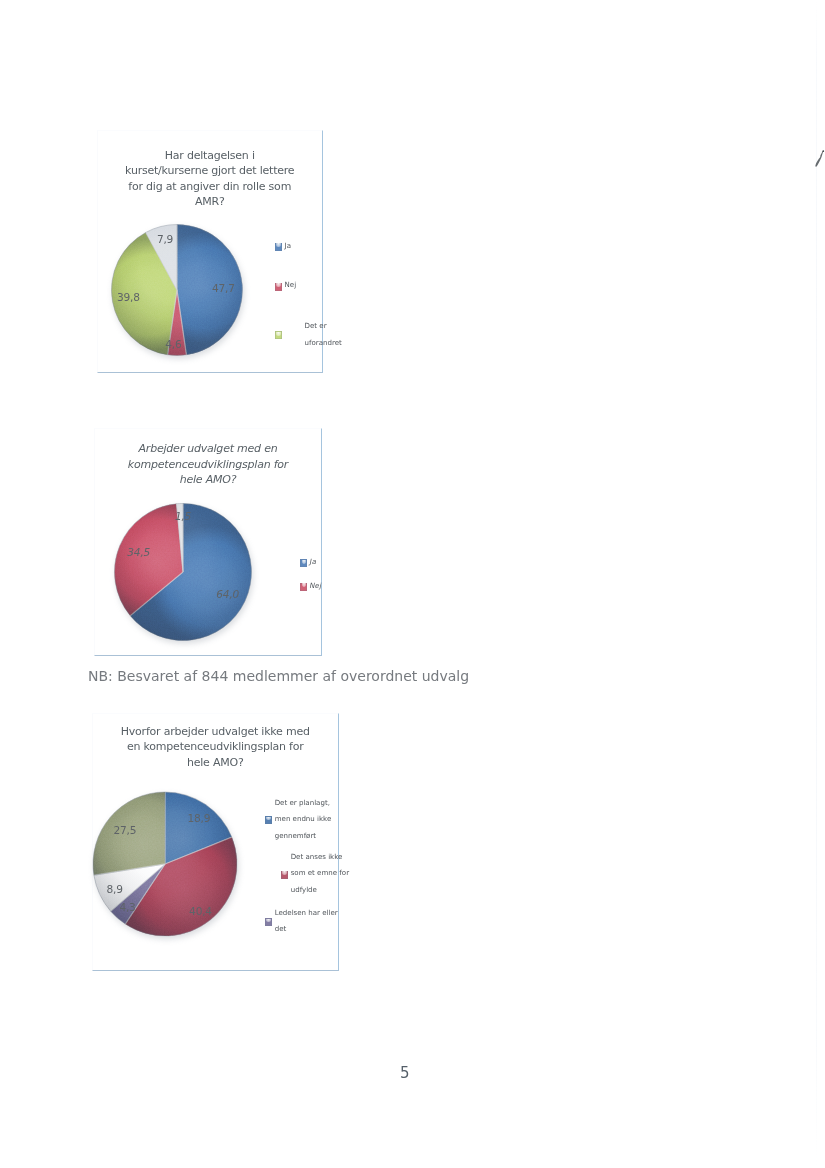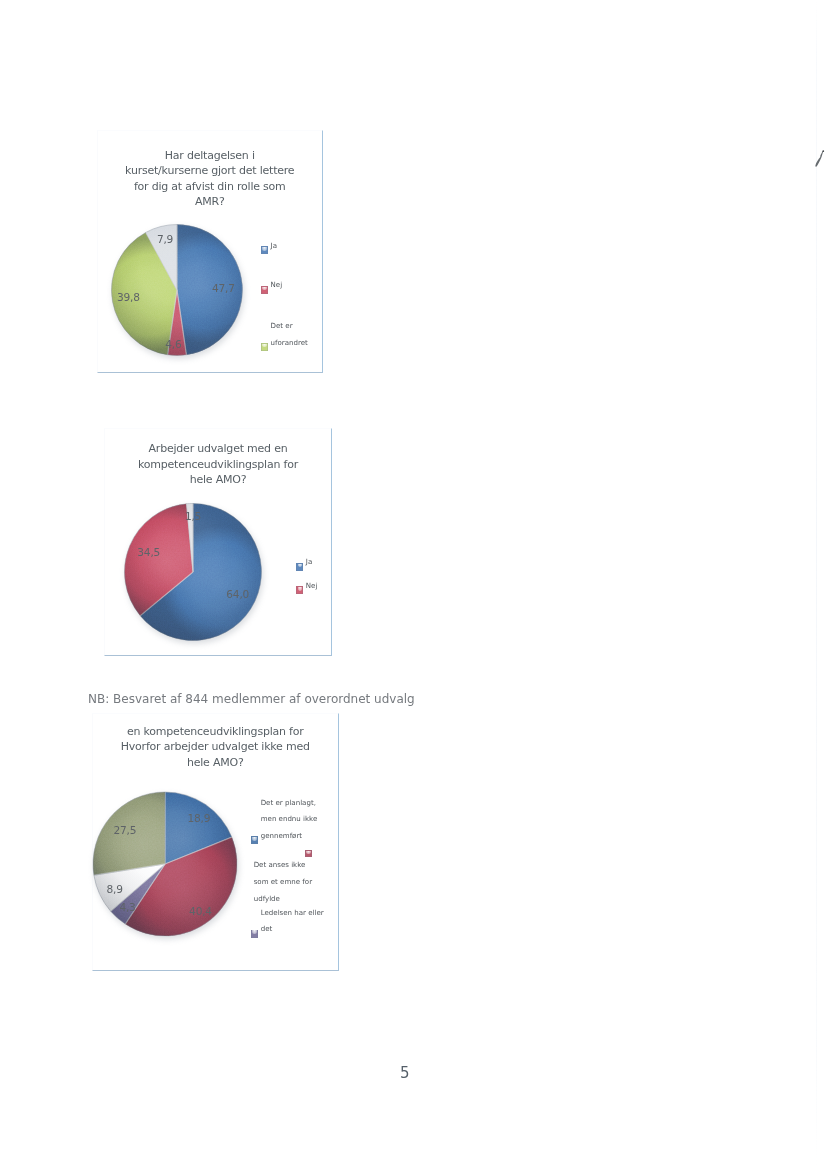--- a/index.html
+++ b/index.html
@@ -19,21 +19,21 @@
   .chart-frame{position:absolute;left:0;top:0;right:0;bottom:0;
     background:#fff;
     border-top:1px solid #fbfcfe;
     border-left:1px solid #fafbfd;
     border-right:1.4px solid #a3c3dd;
     border-bottom:1.2px solid #a8c0d5;}
   .chart-title{position:absolute;text-align:center;color:#545c62;
     letter-spacing:-0.22px;}
   .title-line{white-space:nowrap;}
   .legend{position:absolute;}
-  .legend-row{position:absolute;display:flex;align-items:flex-end;}
+  .legend-row{position:absolute;display:flex;align-items:center;margin-left:14px;}
   .legend-key{width:7px;height:8px;flex:0 0 7px;margin-top:1.5px;
     box-sizing:border-box;position:relative;overflow:hidden;}
   .legend-key::after{content:"";position:absolute;left:18%;top:8%;
     width:64%;height:46%;border-radius:0 0 50% 50%;
     background:radial-gradient(ellipse at 50% 0%,
       rgba(255,255,255,.95) 0%, rgba(255,255,255,.55) 55%, rgba(255,255,255,0) 100%);}
   .legend-text{margin-left:2.5px;color:#4e5358;}
   .legend-line{display:block;white-space:nowrap;}
   .note{position:absolute;color:#73777c;white-space:nowrap;}
   .note2{position:absolute;color:#73777c;}
@@ -52,48 +52,48 @@
     font-size:10.6px; fill:#5b6065; letter-spacing:-0.2px;
   }
 
   
   #card1{left:96.5px;top:130px;width:226.5px;height:243px;}
   #title1{left:0;top:0;width:226.5px;font-size:11px;line-height:15.6px;padding-top:17.7px;}
   #pie1{left:8.5px;top:90px;}
   #legend1{left:164.6px;top:107.7px;width:63px;font-size:7.05px;line-height:16.6px;}
 
   
-  #card2{left:104px;top:428px;width:228px;height:228px;}
+  #card2{left:94px;top:428px;width:228px;height:228px;font-style:italic;}
   #title2{left:0;top:0;width:228px;font-size:11px;line-height:15.7px;padding-top:12.8px;}
   #pie2{left:14px;top:70.5px;}
   #legend2{left:192.3px;top:126.3px;width:36px;font-size:7.05px;line-height:16.6px;}
 
   
   #card3{left:92px;top:712.5px;width:246.5px;height:258px;}
   #title3{left:0;top:0;width:246.5px;font-size:11px;line-height:15.8px;padding-top:11px;}
   #pie3{left:-5px;top:75px;}
   #legend3{left:159.2px;top:82px;width:90px;font-size:7.05px;line-height:16.6px;}
 
   #note1{left:88px;top:383.5px;font-size:10.7px;}
-  #note2{left:88px;top:692px;font-size:12px;}
+  #note2{left:88px;top:668px;font-size:14px;}
   #note3{left:88px;top:982px;width:680px;font-size:10.7px;line-height:15.2px;}
   .pagenum{left:400px;top:1063.5px;font-size:15px;}
 </style>
 </head>
 <body>
 
 <div id="page">
  <div id="content">
 
   <div class="chart-card" id="card1">
     <div class="chart-frame"></div>
     <div class="chart-title" id="title1">
           <div class="title-line">Har deltagelsen i</div>
           <div class="title-line">kurset/kurserne gjort det lettere</div>
-          <div class="title-line">for dig at afvist din rolle som</div>
+          <div class="title-line">for dig at angiver din rolle som</div>
           <div class="title-line">AMR?</div>
         </div>
     <svg class="pie" id="pie1" viewBox="0 0 150 146" width="150" height="146">
           <defs>
             <filter id="blurpie1" x="-30%" y="-30%" width="160%" height="160%">
               <feGaussianBlur stdDeviation="3"></feGaussianBlur>
             </filter>
             <filter id="grainpie1" x="0" y="0" width="100%" height="100%">
               <feTurbulence type="fractalNoise" baseFrequency="0.75" numOctaves="2" seed="3" result="n"></feTurbulence>
               <feColorMatrix in="n" type="matrix" values="0 0 0 0 0.35  0 0 0 0 0.35  0 0 0 0 0.38  0 0 0 0.55 -0.12"></feColorMatrix>
@@ -168,21 +168,21 @@
             <span class="legend-text">
               <span class="legend-line">Ja</span>
             </span>
           </div>
           <div class="legend-row" style="position: absolute; left: 0px; top: 39.8px;">
             <span class="legend-key" style="background: rgb(201, 72, 95); box-shadow: rgba(86, 104, 124, 0.35) 0px 0px 0px 0.55px inset; opacity: 0.88;"></span>
             <span class="legend-text">
               <span class="legend-line">Nej</span>
             </span>
           </div>
-          <div class="legend-row" style="position: absolute; left: 0px; top: 80.3px;">
+          <div class="legend-row" style="position: absolute; left: 0px; top: 80.3px; gap: 20px;">
             <span class="legend-key" style="background: rgb(187, 212, 107); box-shadow: rgba(86, 104, 124, 0.35) 0px 0px 0px 0.55px inset; opacity: 0.88;"></span>
             <span class="legend-text">
               <span class="legend-line">Det er</span>
               <span class="legend-line">uforandret</span>
             </span>
           </div>
         </div>
   </div>
 
   <div class="chart-card" id="card2">
@@ -268,22 +268,22 @@
               <span class="legend-line">Nej</span>
             </span>
           </div>
         </div>
   </div>
   <div class="note" id="note2">NB: Besvaret af 844 medlemmer af overordnet udvalg</div>
 
   <div class="chart-card" id="card3">
     <div class="chart-frame"></div>
     <div class="chart-title" id="title3">
+          <div class="title-line">Hvorfor arbejder udvalget ikke med</div>
           <div class="title-line">en kompetenceudviklingsplan for</div>
-          <div class="title-line">Hvorfor arbejder udvalget ikke med</div>
           <div class="title-line">hele AMO?</div>
         </div>
     <svg class="pie" id="pie3" viewBox="0 0 162 158" width="162" height="158">
           <defs>
             <filter id="blurpie3" x="-30%" y="-30%" width="160%" height="160%">
               <feGaussianBlur stdDeviation="3"></feGaussianBlur>
             </filter>
             <filter id="grainpie3" x="0" y="0" width="100%" height="100%">
               <feTurbulence type="fractalNoise" baseFrequency="0.75" numOctaves="2" seed="5" result="n"></feTurbulence>
               <feColorMatrix in="n" type="matrix" values="0 0 0 0 0.35  0 0 0 0 0.35  0 0 0 0 0.38  0 0 0 0.55 -0.12"></feColorMatrix>
@@ -364,21 +364,21 @@
         </svg>
     <div class="legend" id="legend3">
           <div class="legend-row" style="position: absolute; left: 0px; top: 0px;">
             <span class="legend-key" style="background: rgb(60, 108, 166); box-shadow: rgba(86, 104, 124, 0.35) 0px 0px 0px 0.55px inset; opacity: 0.88;"></span>
             <span class="legend-text">
               <span class="legend-line">Det er planlagt,</span>
               <span class="legend-line">men endnu ikke</span>
               <span class="legend-line">gennemført</span>
             </span>
           </div>
-          <div class="legend-row" style="position: absolute; left: 0px; top: 54.4px; flex-direction: column;">
+          <div class="legend-row" style="position: absolute; left: 16px; top: 54.4px;">
             <span class="legend-key" style="background: rgb(172, 63, 85); box-shadow: rgba(86, 104, 124, 0.35) 0px 0px 0px 0.55px inset; opacity: 0.88;"></span>
             <span class="legend-text">
               <span class="legend-line">Det anses ikke</span>
               <span class="legend-line">som et emne for</span>
               <span class="legend-line">udfylde</span>
             </span>
           </div>
           <div class="legend-row" style="position: absolute; left: 0px; top: 110.1px;">
             <span class="legend-key" style="background: rgb(111, 104, 150); box-shadow: rgba(86, 104, 124, 0.35) 0px 0px 0px 0.55px inset; opacity: 0.88;"></span>
             <span class="legend-text">

